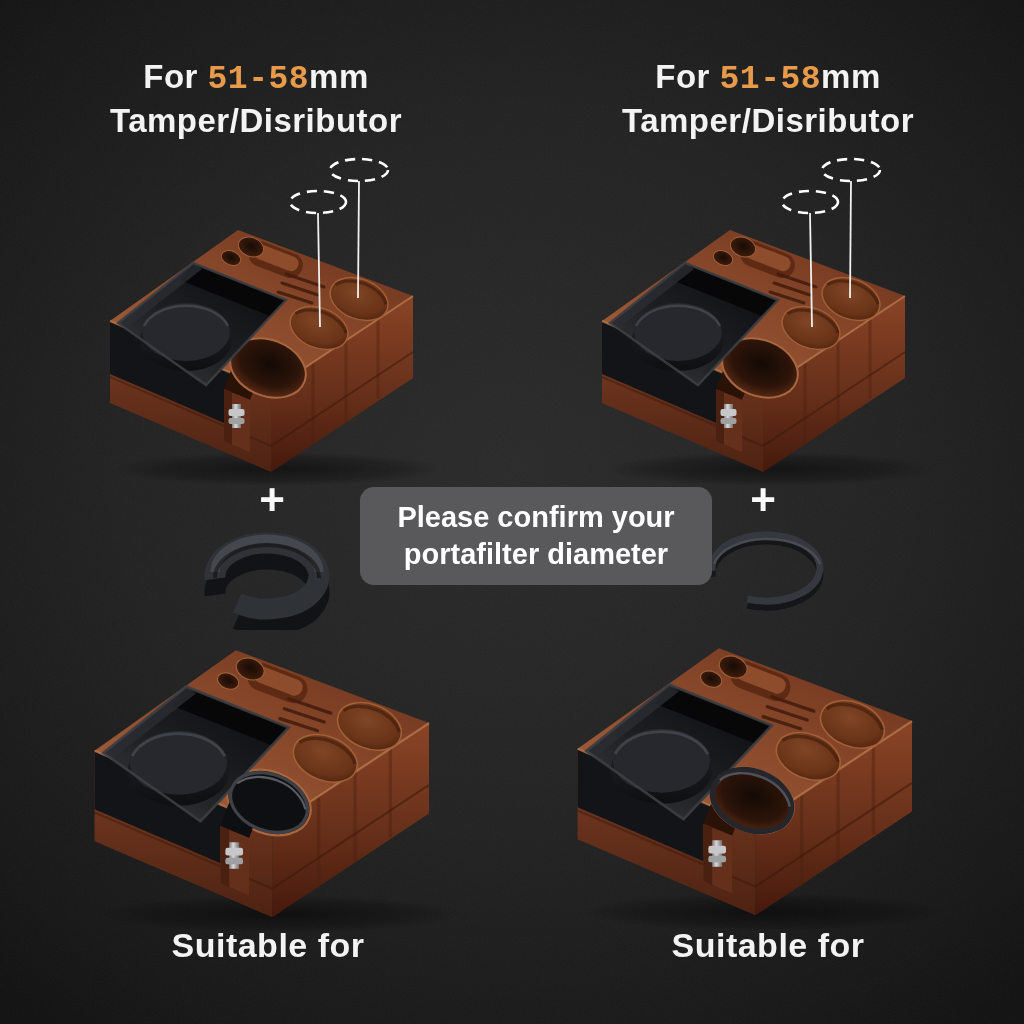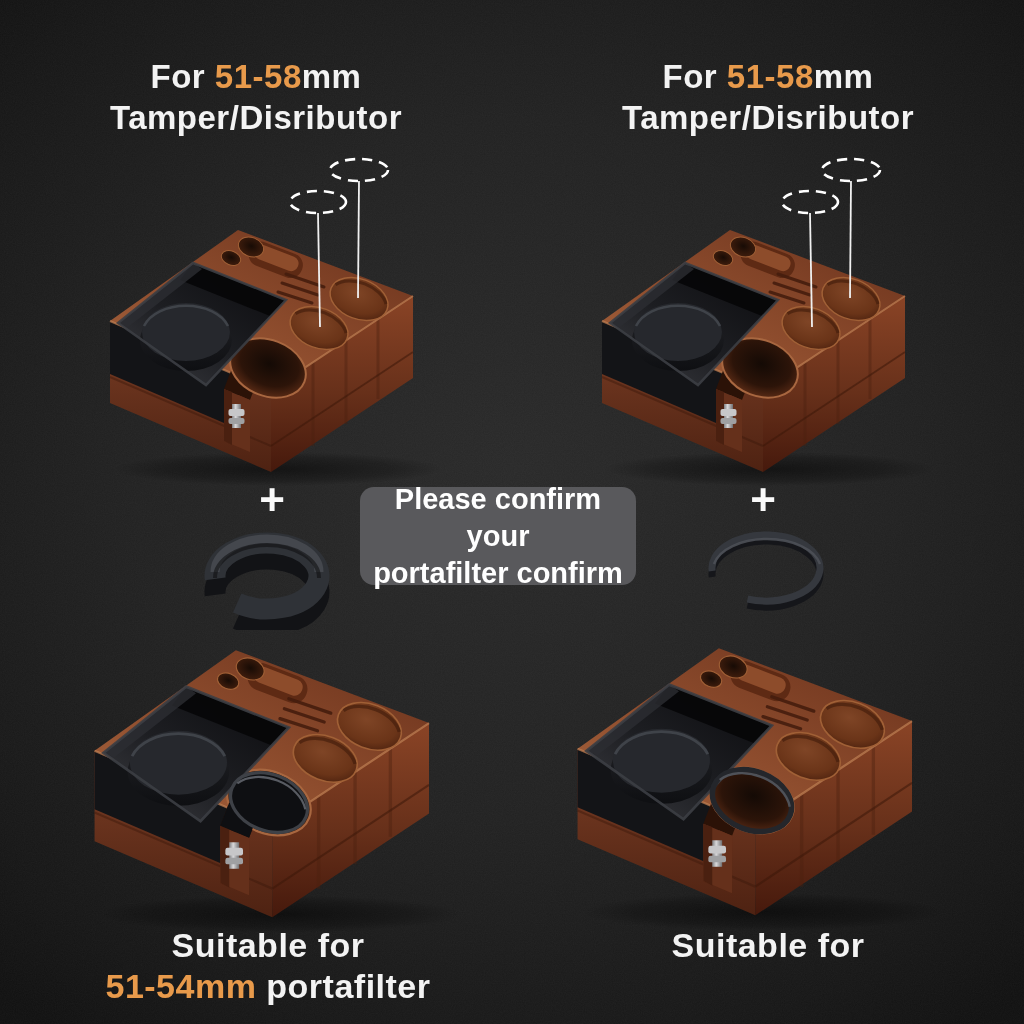--- a/index.html
+++ b/index.html
@@ -6,23 +6,23 @@
   .stage{
     position:relative;width:1024px;height:1024px;overflow:hidden;
     background:radial-gradient(ellipse 760px 700px at 512px 470px, #292929 0%, #212121 50%, #161616 85%, #101010 100%);
     font-family:"Liberation Sans", sans-serif;
   }
   .noise{position:absolute;left:0;top:0;z-index:1;pointer-events:none;}
   .lbl{
     position:absolute;z-index:3;text-align:center;font-weight:bold;
     color:#f3f3f3;font-size:33px;line-height:41px;letter-spacing:0.5px;
   }
-  .hi{color:#E89A4B;}
+  .hi{color:#E89A4B;font-family:Liberation Mono, monospace;}
   .note{
-    position:absolute;z-index:3;left:360px;top:487px;width:276px;height:98px;
+    position:absolute;z-index:3;left:360px;top:487px;width:352px;height:98px;
     background:#59595c;border-radius:14px;color:#ffffff;font-weight:bold;
     font-size:29px;line-height:37px;text-align:center;
     display:flex;flex-direction:column;justify-content:center;
   }
   .plus{
     position:absolute;z-index:3;width:52px;height:52px;text-align:center;
     color:#fafafa;font-size:44px;font-weight:bold;line-height:52px;
   }
   svg.product, svg.adapter{position:absolute;z-index:2;}
 </style>
@@ -187,21 +187,21 @@
 
   <svg class="adapter" style="left:202px;top:518px" width="135" height="112" viewBox="0 0 135 112">
     <path d="M35.2 101 A52 33 0 1 0 13.2 76.9" fill="none" stroke="#121316" stroke-width="21" transform="translate(0,0)"></path>
     <path d="M35.2 85 A52 33 0 1 0 13.2 60.9" fill="none" stroke="#2f3237" stroke-width="21"></path>
     <path d="M13 54 A52 33 0 0 1 117 54" fill="none" stroke="#44474d" stroke-width="9"></path>
     <path d="M13 60 A52 33 0 0 1 117 60" fill="none" stroke="#0c0d0f" stroke-width="4" opacity="0.55"></path>
   </svg>
 
   <div class="note">
     <div>Please confirm your</div>
-    <div>portafilter confirm</div>
+    <div>portafilter diameter</div>
   </div>
 
   <svg class="adapter" style="left:702px;top:520px" width="128" height="92" viewBox="0 0 128 92">
     <path d="M45.5 85 A54 33 0 1 0 10.2 56.9" fill="none" stroke="#15161a" stroke-width="7"></path>
     <path d="M45.5 79 A54 33 0 1 0 10.2 50.9" fill="none" stroke="#35383e" stroke-width="7"></path>
     <path d="M12 44 A54 31 0 0 1 118 44" fill="none" stroke="#4d5057" stroke-width="2.5" opacity="0.9"></path>
   </svg>
 
   <svg class="product" style="left:92px;top:648px" width="376" height="287" viewBox="0 0 340 260">
     <use href="#station"></use>
@@ -220,20 +220,19 @@
     <g>
       <g transform="rotate(21 160 140)">
         <ellipse cx="160" cy="140" rx="37" ry="26.5" fill="none" stroke="#24262b" stroke-width="5"></ellipse>
         <path d="M126 133 A37 26.5 0 0 1 194 133" stroke="#4e5158" stroke-width="2.2" fill="none"></path>
       </g>
     </g>
   </svg>
 
   <div class="lbl" style="left:88px;top:925px;width:360px;font-size:34px">
     <div>Suitable for</div>
-    <div><span class="hi">51-54mm</span><span> portafilter</span></div>
   </div>
 
   <div class="lbl" style="left:588px;top:925px;width:360px;font-size:34px">
     <div>Suitable for</div>
   </div>
 
 </div>
 
 </body></html>

